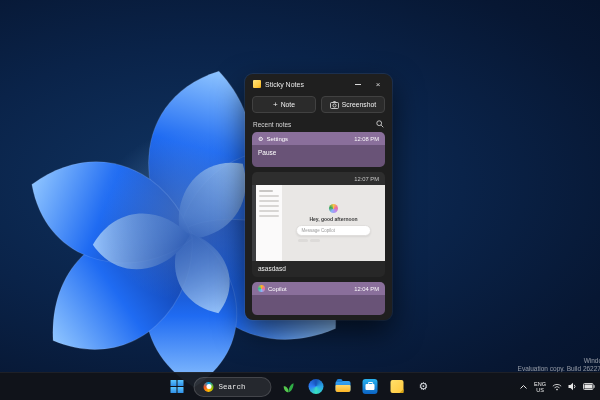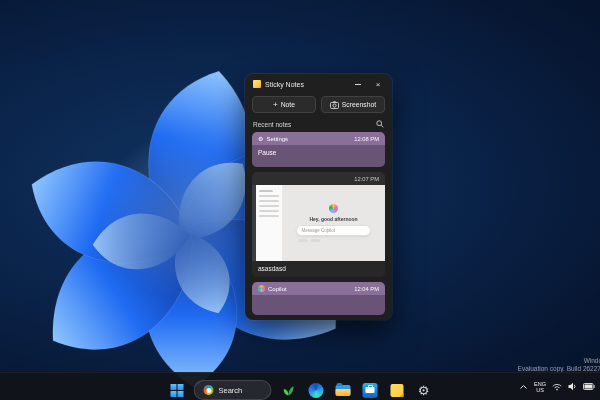--- a/index.html
+++ b/index.html
@@ -64,21 +64,21 @@
   .chips i{ width:10px; height:3px; background:#dddbd9; border-radius:2px; }
   .note-foot{ background:#272727; color:#f0f0f0; font-size:6.5px; padding:4px 6px; height:16px; }
 
   .copilot-mini{ width:7px; height:7px; border-radius:50%;
     background:conic-gradient(#f8b425,#ef6a9b,#8ab4f8,#35c08e,#f8b425); }
 
   
   .taskbar{ position:absolute; left:0; right:0; bottom:0; height:28px;
     background:rgba(17,19,24,.94); border-top:1px solid rgba(255,255,255,.06); }
   .tb-center{ position:absolute; left:50%; top:0; transform:translateX(-50%); height:100%;
-    display:flex; align-items:flex-end; gap:7px; }
+    display:flex; align-items:center; gap:7px;font-family:Liberation Mono, monospace; }
   .tb-icon{ width:20px; height:20px; border-radius:4px; display:flex; align-items:center; justify-content:center; }
   .start-grid{ display:grid; grid-template-columns:6px 6px; grid-template-rows:6px 6px; gap:1px; }
   .start-grid i{ background:linear-gradient(180deg,#5bc6ff,#2f8fe8); border-radius:.5px; }
   .searchbox{ height:20px; border-radius:10px; background:rgba(255,255,255,.09);
     border:1px solid rgba(255,255,255,.14); display:flex; align-items:center; gap:5px; padding:0 9px;
     color:#e6e6e6; font-size:7.5px; min-width:78px; }
   .search-orb{ width:10px; height:10px; border-radius:50%; position:relative;
     background:conic-gradient(#00a4ef,#7fba00,#ffb900,#f25022,#00a4ef); }
   .search-orb:after{ content:""; position:absolute; inset:2.5px; border-radius:50%; background:#fff; }
 

